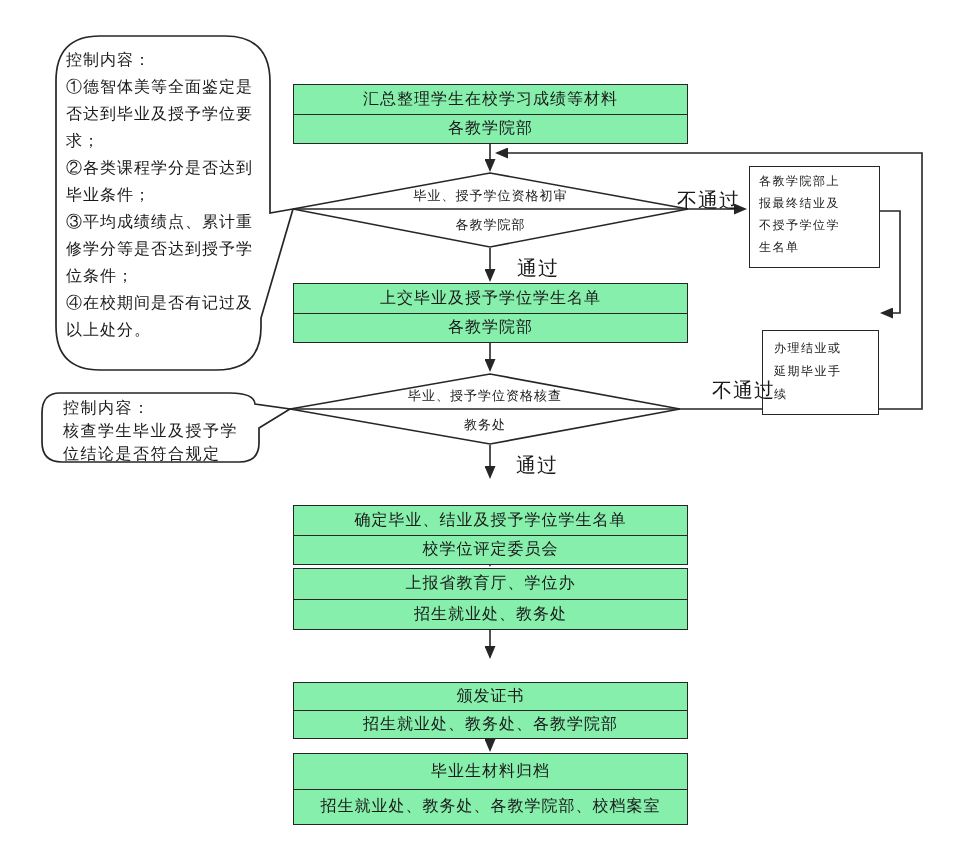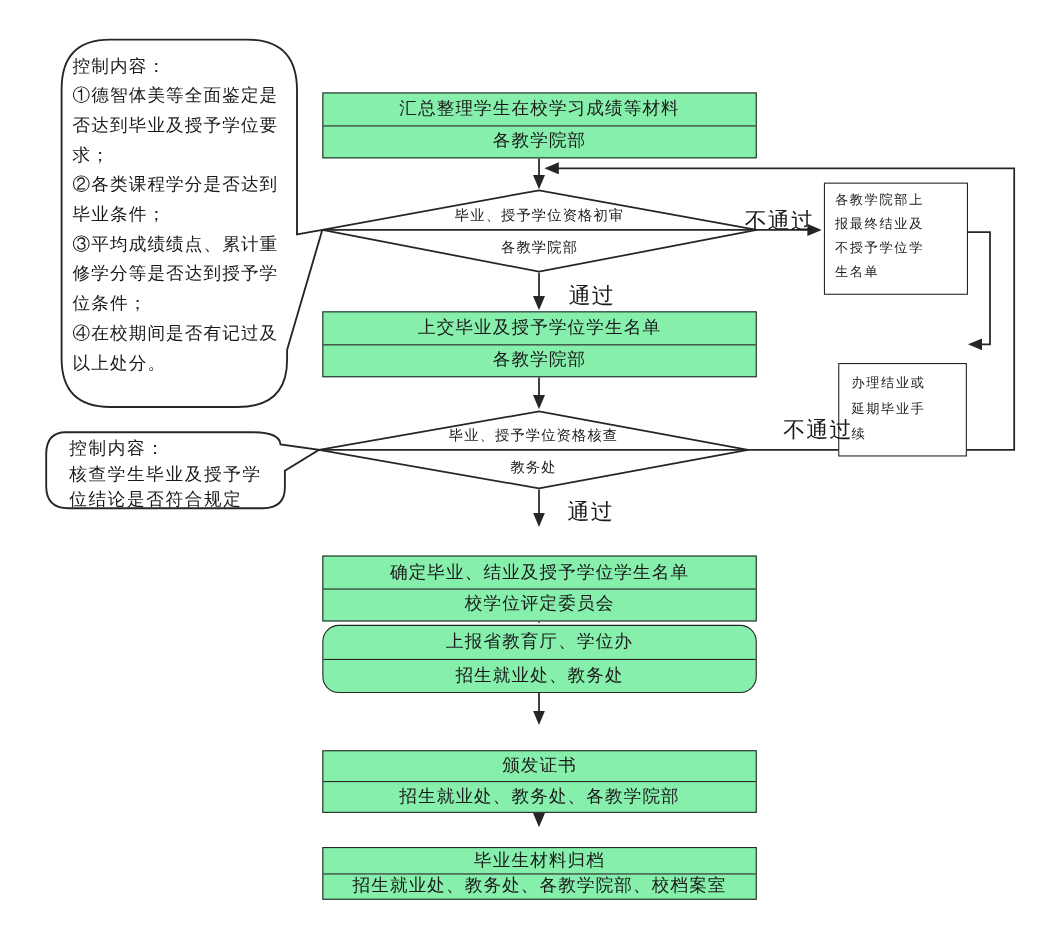--- a/index.html
+++ b/index.html
@@ -76,31 +76,31 @@
   <div class="proc-box" style="top:283px;height:60px;">
     <div class="proc-row title">上交毕业及授予学位学生名单</div>
     <div class="proc-row">各教学院部</div>
   </div>
 
   <div class="proc-box" style="top:480px;height:60px;margin-top:25px;">
     <div class="proc-row title">确定毕业、结业及授予学位学生名单</div>
     <div class="proc-row">校学位评定委员会</div>
   </div>
 
-  <div class="proc-box" style="top:568px;height:62px;border-radius:15px;">
+  <div class="proc-box" style="top:568px;height:62px;">
     <div class="proc-row title">上报省教育厅、学位办</div>
     <div class="proc-row">招生就业处、教务处</div>
   </div>
 
   <div class="proc-box" style="top:682px;height:57px;">
     <div class="proc-row title">颁发证书</div>
     <div class="proc-row">招生就业处、教务处、各教学院部</div>
   </div>
 
-  <div class="proc-box" style="top:770px;height:48px;">
+  <div class="proc-box" style="top:753px;height:72px;">
     <div class="proc-row title">毕业生材料归档</div>
     <div class="proc-row">招生就业处、教务处、各教学院部、校档案室</div>
   </div>
 
   <div class="diamond-text" style="left:293px;top:184px;width:395px;height:24px;">毕业、授予学位资格初审</div>
   <div class="diamond-text" style="left:293px;top:212px;width:395px;height:25px;">各教学院部</div>
 
   <div class="diamond-text" style="left:290px;top:384px;width:390px;height:24px;">毕业、授予学位资格核查</div>
   <div class="diamond-text" style="left:290px;top:412px;width:390px;height:25px;">教务处</div>
 

